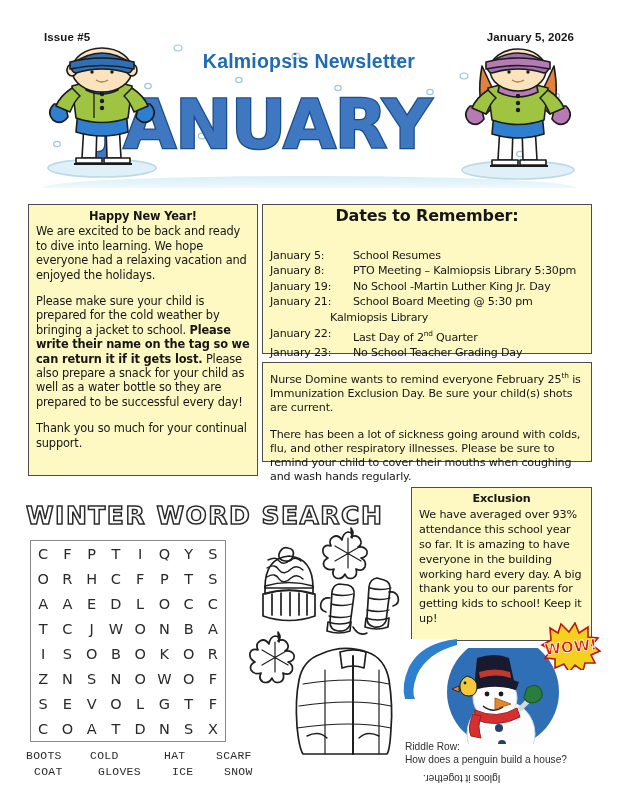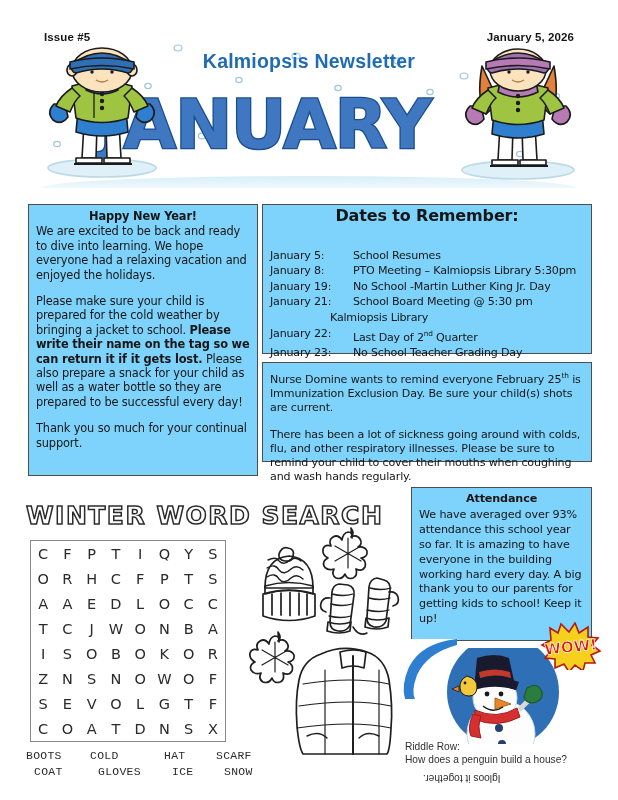--- a/index.html
+++ b/index.html
@@ -57,21 +57,21 @@
     left: 42px; top: 140px; width: 534px; height: 12px;
     background: linear-gradient(to bottom, #d8eef8, #eff9fd);
     border-radius: 50%/100% 100% 0 0;
     z-index: 2;
   }
 
   
   .box {
     position: absolute;
     border: 1.3px solid #4d4d4d;
-    background: #7dd3fc;
+    background: #fef9c3;
     padding: 4px 7px 5px 7px;
   }
   .box-title {
     text-align: center;
     font-weight: bold;
     font-size: 11.5px;
     margin-bottom: 1px;
     letter-spacing: .1px;
   }
   .comic {
@@ -380,21 +380,21 @@
 
 <div class="box" id="nurse-box">
   <div class="comic">
     <span>Nurse Domine wants to remind everyone February 25</span><sup>th</sup><span> is Immunization Exclusion Day. Be sure your child(s) shots are current.</span>
   </div>
   <div class="spacer"></div>
   <div class="comic">There has been a lot of sickness going around with colds, flu, and other respiratory illnesses. Please be sure to remind your child to cover their mouths when coughing and wash hands regularly.</div>
 </div>
 
 <div class="box" id="attendance-box">
-  <div class="box-title comic">Attendance</div>
+  <div class="box-title comic">Exclusion</div>
   <div class="comic">We have averaged over 93% attendance this school year so far. It is amazing to have everyone in the building working hard every day. A big thank you to our parents for getting kids to school! Keep it up!</div>
 </div>
 
 <div class="ws-title">
   <svg width="370" height="42" viewBox="0 0 370 42">
     <text id="ws-title-text" x="0" y="32" font-family="DejaVu Sans, sans-serif" font-size="24.999999999999996" font-weight="bold" letter-spacing="1.5" fill="#ffffff" stroke="#2b2b2b" stroke-width="1.5">WINTER WORD SEARCH</text>
   </svg>
 </div>
 
 <div class="ws-grid-box">

